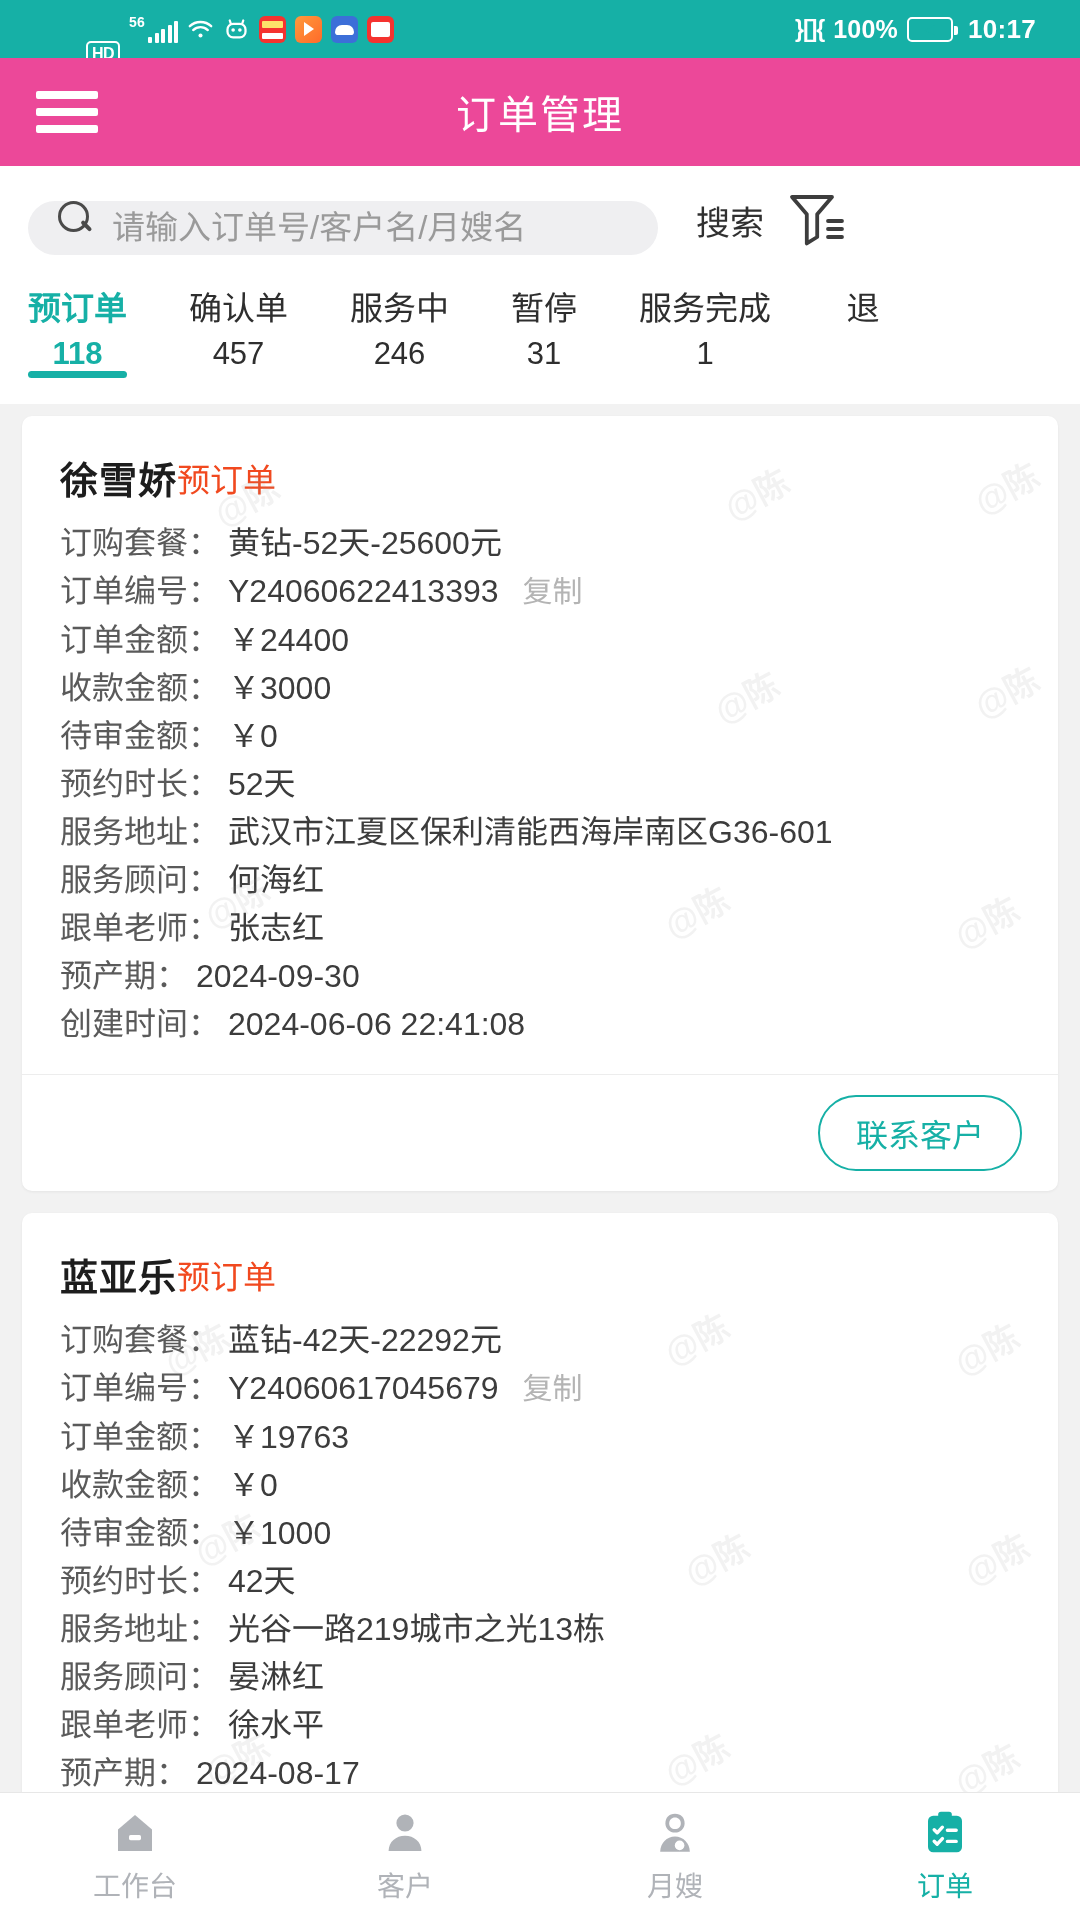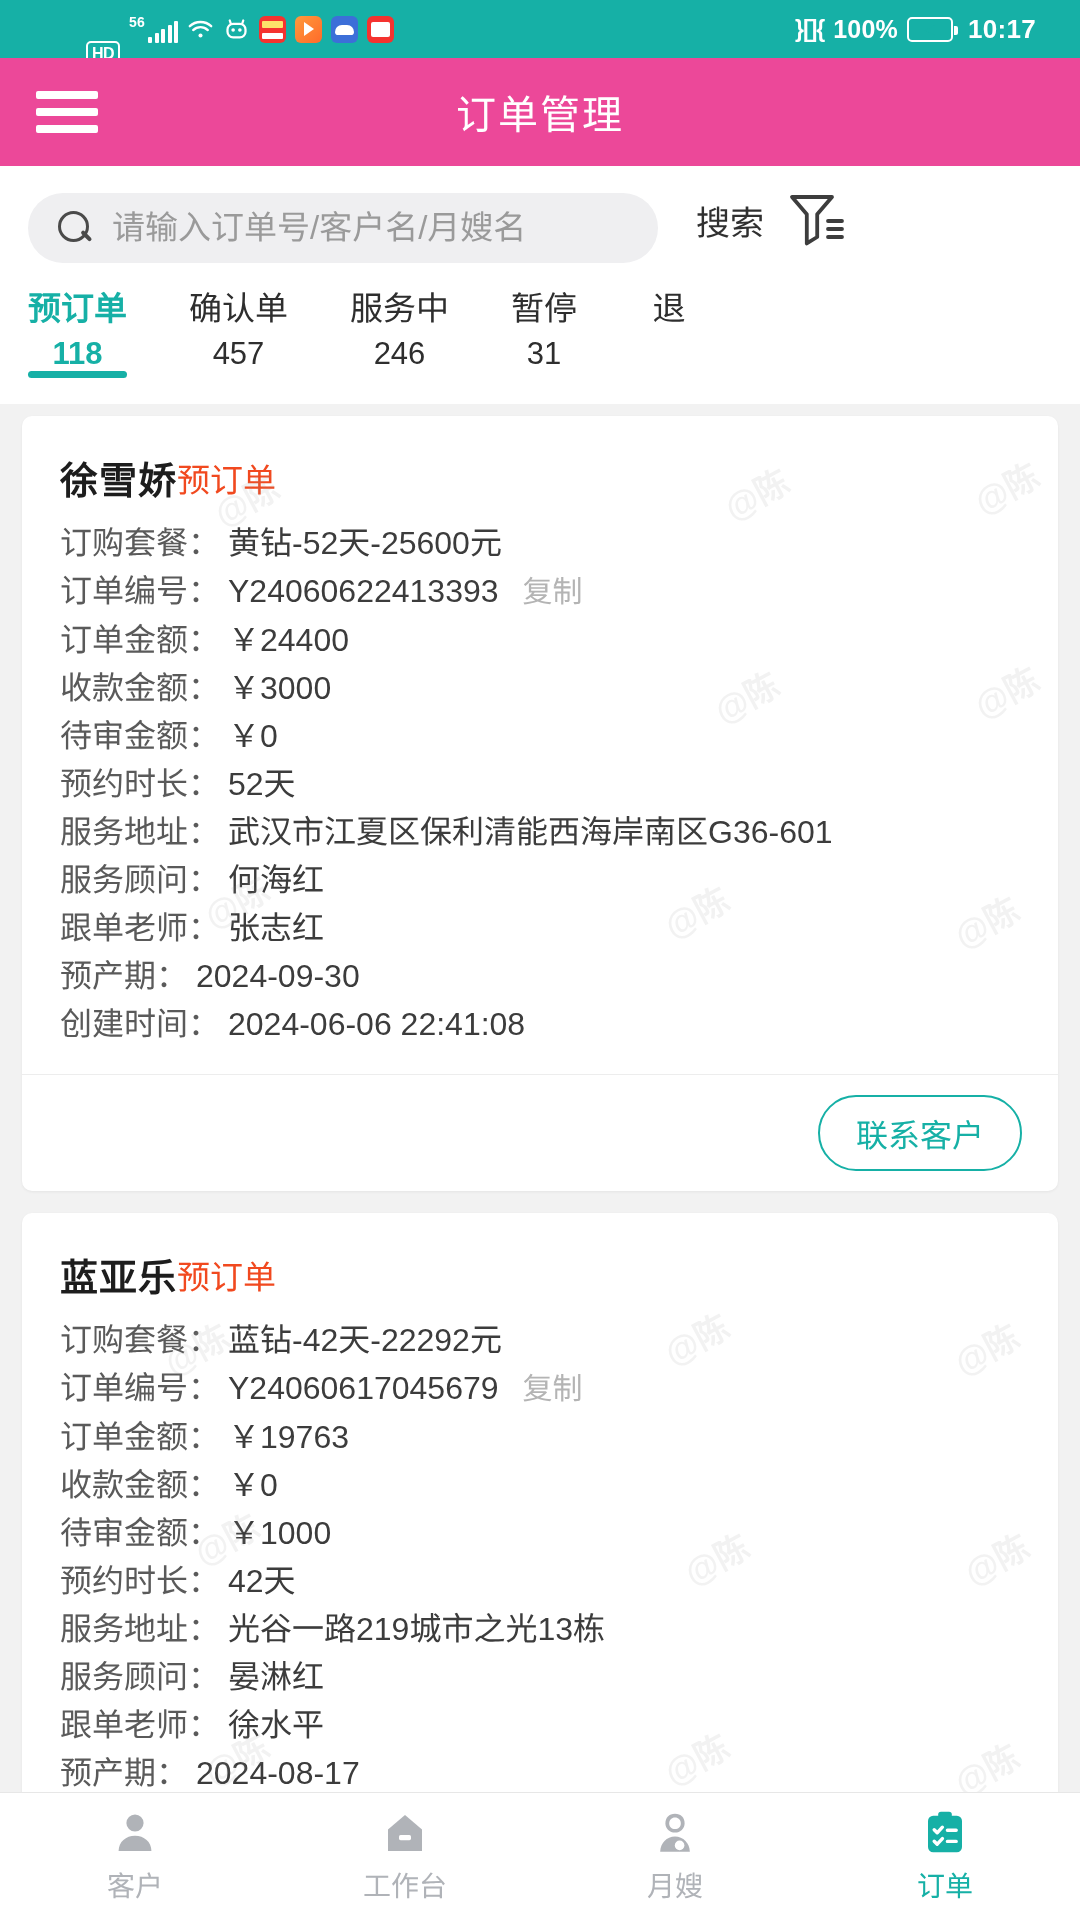--- a/index.html
+++ b/index.html
@@ -54,22 +54,22 @@
   .hamburger span{ display:block; height:8px; background:#fff; border-radius:2px; margin:9px 0;}
   .appbar-title{
     width:100%; text-align:center; color:#fff; font-size:40px; letter-spacing:2px;
   }
 
   
   .searchrow{
     flex:0 0 108px; background:#fff; display:flex; align-items:center; padding:0 28px; gap:4px;
   }
   .searchbox{
-    flex:1 1 auto; height:70px; background:#efeff1; border-radius:35px;
-    display:flex; align-items:center; padding:0 30px; gap:20px; max-width:630px;margin-top:16px;
+    flex:1 1 auto; height:54px; background:#efeff1; border-radius:35px;
+    display:flex; padding:0 30px; gap:20px; max-width:630px;margin-top:16px;
   }
   .search-icon{ flex:0 0 auto; width:34px; height:34px; position:relative;}
   .search-icon::before{
     content:""; position:absolute; left:0; top:0; width:25px; height:25px;
     border:3.5px solid #4a4a4a; border-radius:50%;
   }
   .search-icon::after{
     content:""; position:absolute; left:22px; top:23px; width:13px; height:3.5px;
     background:#4a4a4a; transform:rotate(45deg); border-radius:2px;
   }
@@ -224,20 +224,24 @@
     </div>
     <div class="tab">
       <span class="tab-label">服务中</span>
       <span class="tab-count">246</span>
     </div>
     <div class="tab">
       <span class="tab-label">暂停</span>
       <span class="tab-count">31</span>
     </div>
     <div class="tab">
+      <span class="tab-label">服务完成</span>
+      <span class="tab-count">1</span>
+    </div>
+    <div class="tab">
       <span class="tab-label">退</span>
       <span class="tab-count"></span>
     </div>
   </div>
 
   <div class="list">
 
     <div class="card">
       <span class="wm" style="left:190px;top:58px;">@陈</span>
       <span class="wm" style="left:700px;top:52px;">@陈</span>
@@ -363,31 +367,31 @@
         </div>
 
       </div>
     </div>
 
   </div>
 
   <div class="bottomnav">
     <div class="nav-item">
       <svg class="nav-icon" viewBox="0 0 24 24">
+        <path d="M12 3L3.5 10.2V21h17V10.2z" fill="#b0b3b8"></path>
+        <rect x="9" y="13" width="6" height="2.6" rx="0.8" fill="#fff"></rect>
+      </svg>
+      <span class="nav-label">工作台</span>
+    </div>
+    <div class="nav-item">
+      <svg class="nav-icon" viewBox="0 0 24 24">
         <circle cx="12" cy="7" r="4.3" fill="#b0b3b8"></circle>
         <path d="M3.8 21c0-4.6 3.7-7.6 8.2-7.6s8.2 3 8.2 7.6z" fill="#b0b3b8"></path>
       </svg>
       <span class="nav-label">客户</span>
-    </div>
-    <div class="nav-item">
-      <svg class="nav-icon" viewBox="0 0 24 24">
-        <path d="M12 3L3.5 10.2V21h17V10.2z" fill="#b0b3b8"></path>
-        <rect x="9" y="13" width="6" height="2.6" rx="0.8" fill="#fff"></rect>
-      </svg>
-      <span class="nav-label">工作台</span>
     </div>
     <div class="nav-item">
       <svg class="nav-icon" viewBox="0 0 24 24">
         <path d="M12 2.4c3 0 4.8 2 4.8 4.8 0 2.5-2.1 4.6-4.8 4.6S7.2 9.7 7.2 7.2C7.2 4.4 9 2.4 12 2.4z" fill="#b0b3b8"></path>
         <path d="M12 4.3c1.7 0 2.9 1.2 2.9 2.9S13.7 10 12 10s-2.9-1.1-2.9-2.8S10.3 4.3 12 4.3z" fill="#fff"></path>
         <path d="M4.6 21.4c0-4.2 3.3-7.6 7.4-7.6s7.4 3.4 7.4 7.6z" fill="#b0b3b8"></path>
         <circle cx="14.3" cy="18.2" r="2.4" fill="#fff"></circle>
       </svg>
       <span class="nav-label">月嫂</span>
     </div>

